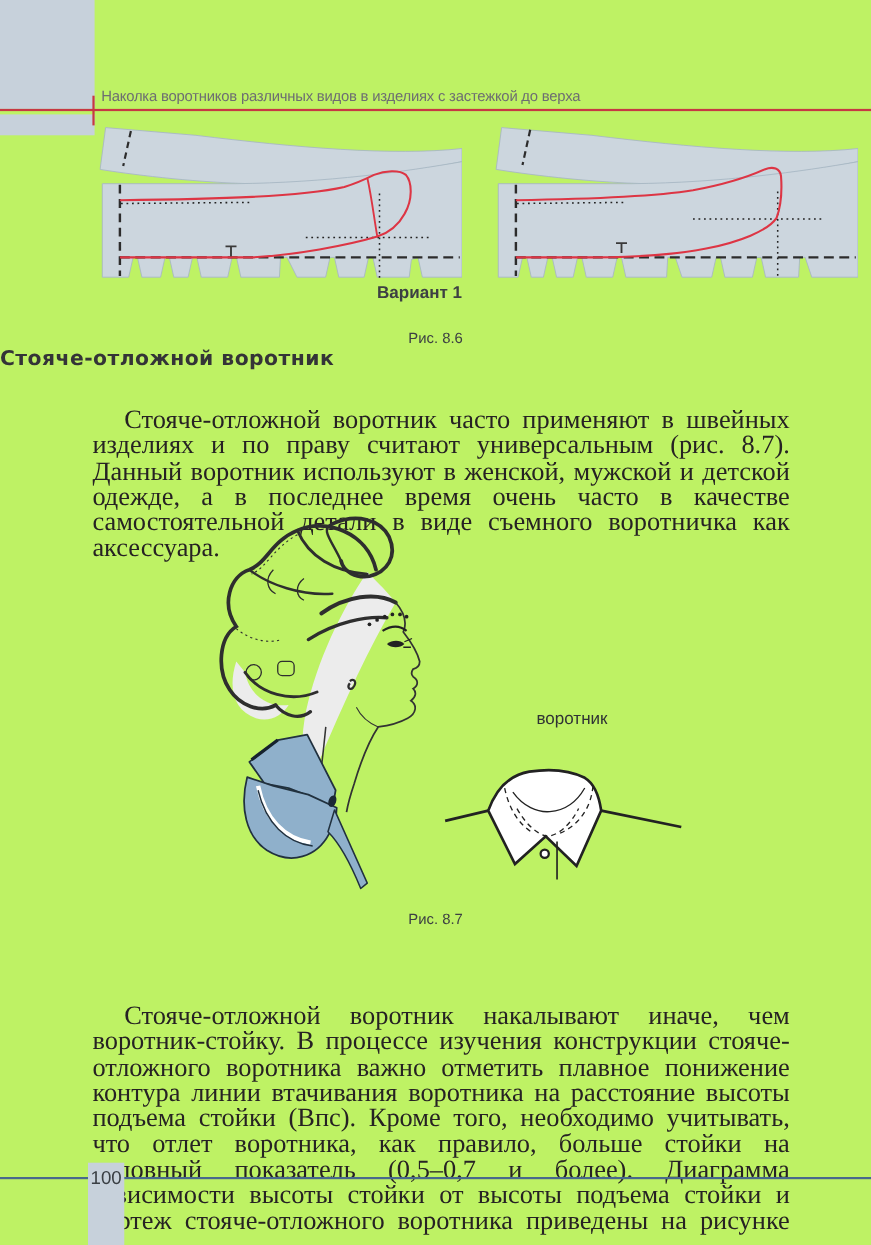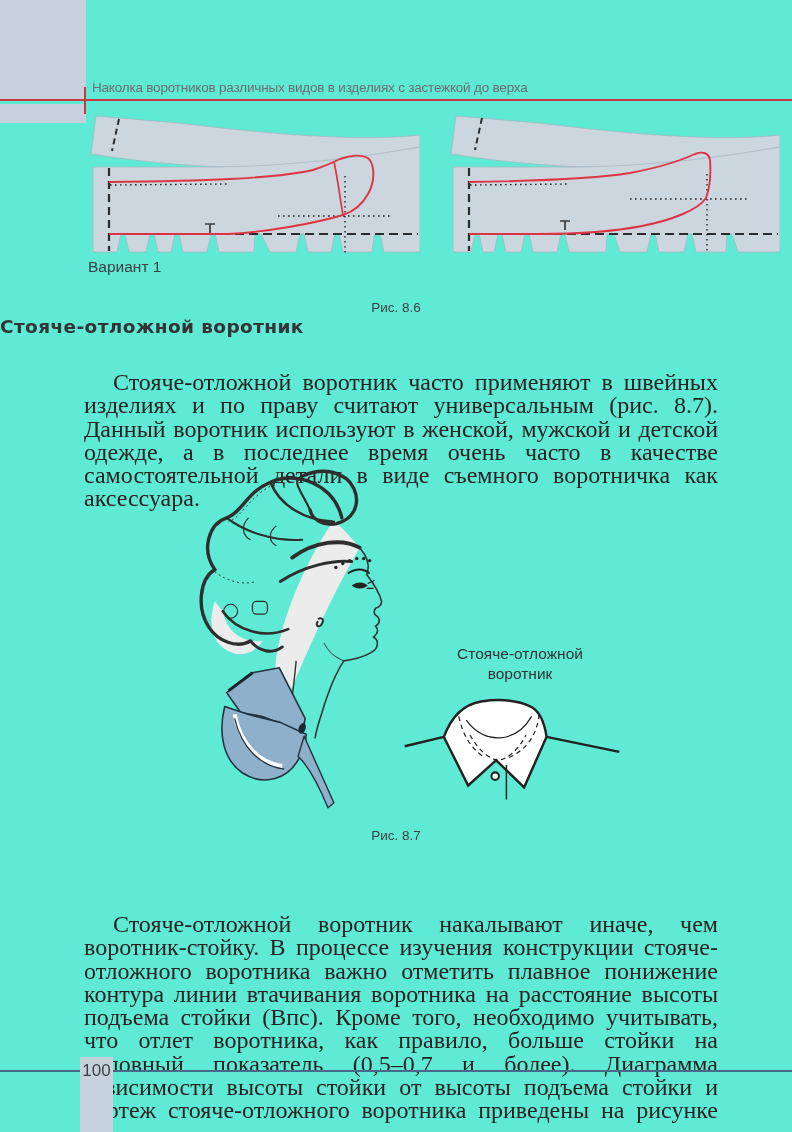--- a/index.html
+++ b/index.html
@@ -1,41 +1,42 @@
 <!DOCTYPE html>
 <html lang="ru"><head>
 <meta charset="utf-8">
 <style>
   html,body{margin:0;padding:0;background:#ffffff;}
   .page{
     position:relative;
     width:792px;height:1132px;
-    background:#5eead4;
+    background:#bef264;
     overflow:hidden;
     font-family:"Liberation Serif", serif;
   }
   
   .corner-box{position:absolute;left:0;top:0;width:86px;height:99px;background:#c7d1db;}
   .corner-box2{position:absolute;left:0;top:104px;width:86px;height:19px;background:#c7d1db;}
   .red-rule{position:absolute;left:0;top:99px;width:792px;height:2px;background:#c73843;}
   .red-tick{position:absolute;left:84px;top:87px;width:2px;height:27px;background:#c73843;}
   .running-head{
     position:absolute;left:92px;top:80px;width:620px;
     font-family:"Liberation Sans", sans-serif;
     font-size:13.5px;letter-spacing:-0.2px;color:#6d6e71;
     font-stretch:condensed;
   }
   
   .diagram{position:absolute;width:332px;height:150px;}
   .diagram.v1{left:88px;top:110px;}
   .diagram.v2{left:448px;top:110px;}
   .variant-caption{
-    position:absolute;top:258px;width:332px;text-align:left;
+    position:absolute;top:258px;width:332px;text-align:right;
     font-family:"Liberation Sans", sans-serif;font-size:15.5px;color:#3d4043;
     font-stretch:condensed;
+    font-weight:bold;
   }
   .variant-caption.c1{left:88px;}
   .variant-caption.c2{left:448px;}
   .fig-caption{
     position:absolute;left:0;width:792px;text-align:center;
     font-family:"Liberation Sans", sans-serif;font-size:13.5px;color:#3d4043;
     font-stretch:condensed;
   }
   .fig-caption.f86{top:300px;}
   .fig-caption.f87{top:828px;}
@@ -190,21 +191,20 @@
     <path d="M40,246 C33,274 39,300 58,313 C80,327 104,319 115,298 C120,289 122,281 122,274
              L96,262 L64,254 Z" fill="#8fb0cb" stroke="#21313f" stroke-width="1.6" stroke-linejoin="round"></path>
     <path d="M120,276 L150,343 L144,348 C133,321 124,306 114,296 Z" fill="#8fb0cb" stroke="#21313f" stroke-width="1.4" stroke-linejoin="round"></path>
     <path d="M50,254 C56,284 74,302 98,306" fill="none" stroke="#ffffff" stroke-width="4"></path>
     <path d="M50,258 C57,288 76,306 100,309" fill="none" stroke="#21313f" stroke-width="1.3"></path>
     <path d="M44,230 L68,212" fill="none" stroke="#16222e" stroke-width="3"></path>
     <ellipse cx="118" cy="268" rx="3.5" ry="5.5" transform="rotate(20 118 268)" fill="#1b2836"></ellipse>
   </svg>
 
   <div class="collar-label">
-    <div>Стояче-отложной</div>
     <div>воротник</div>
   </div>
 
   <svg class="collar-schematic" viewBox="0 0 230 135">
     <path d="M0,56 L42,46" fill="none" stroke="#222" stroke-width="2.6"></path>
     <path d="M152,46 L230,62" fill="none" stroke="#222" stroke-width="2.6"></path>
     <path d="M42,46 C50,24 64,11 82,8 C102,5 122,7 136,14 C146,20 150,32 152,46
              L128,100 L98,71 L68,98 Z" fill="#ffffff" stroke="#222" stroke-width="2.6" stroke-linejoin="miter"></path>
     <path d="M66,28 C76,42 90,48 102,47 C116,46 128,38 136,24" fill="none" stroke="#222" stroke-width="1.3"></path>
     <path d="M58,24 C62,44 72,60 86,68" fill="none" stroke="#222" stroke-width="1.3" stroke-dasharray="5 4"></path>

